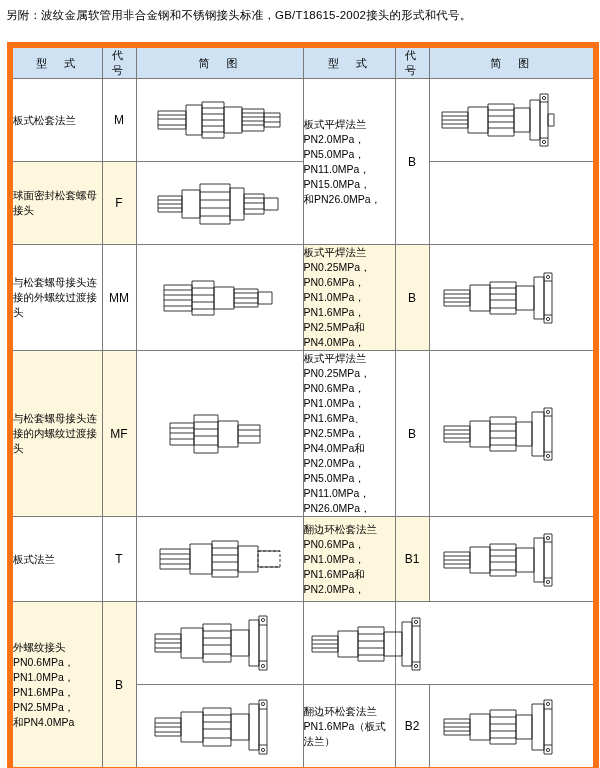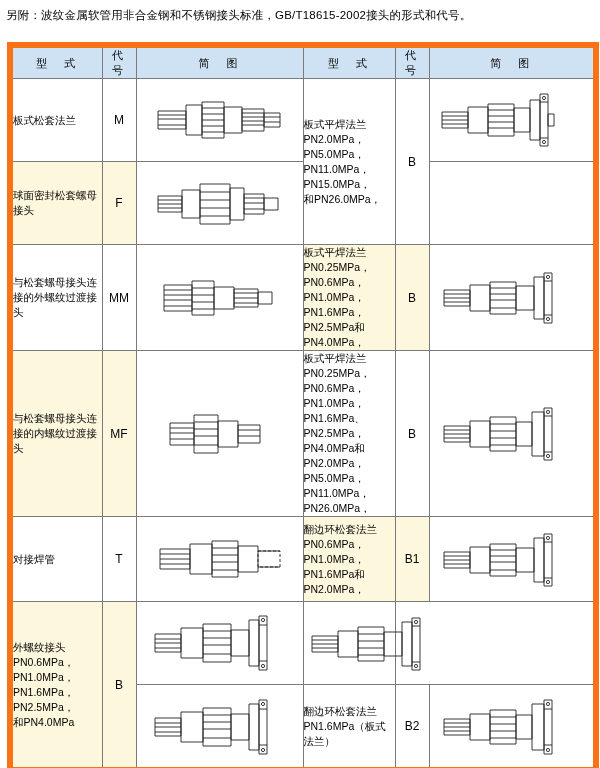--- a/index.html
+++ b/index.html
@@ -233,21 +233,21 @@
             <path d="M108 9 h8 v52 h-8 z"></path>
             <path d="M108 17 h8 M108 53 h8"></path>
             <circle cx="112" cy="13" r="1.6"></circle>
             <circle cx="112" cy="57" r="1.6"></circle>
           </g>
         </svg>
       </td>
     </tr>
 
     <tr>
-      <td class="cell-name white" style="height:84px">对接焊管</td>
+      <td class="cell-name white" style="height:84px">板式法兰</td>
       <td class="cell-code white">T</td>
       <td class="cell-fig">
         <svg class="fig" width="140" height="64" viewBox="0 0 140 64">
           <g fill="none" stroke="#222" stroke-width="0.9">
             <path d="M10 22 h30 v20 H10 z"></path>
             <path d="M10 27 h30 M10 32 h30 M10 37 h30"></path>
             <path d="M40 17 h22 v30 H40 z"></path>
             <path d="M62 14 h26 v36 H62 z"></path>
             <path d="M62 21 h26 M62 28 h26 M62 35 h26 M62 43 h26"></path>
             <path d="M88 19 h20 v26 H88 z"></path>

